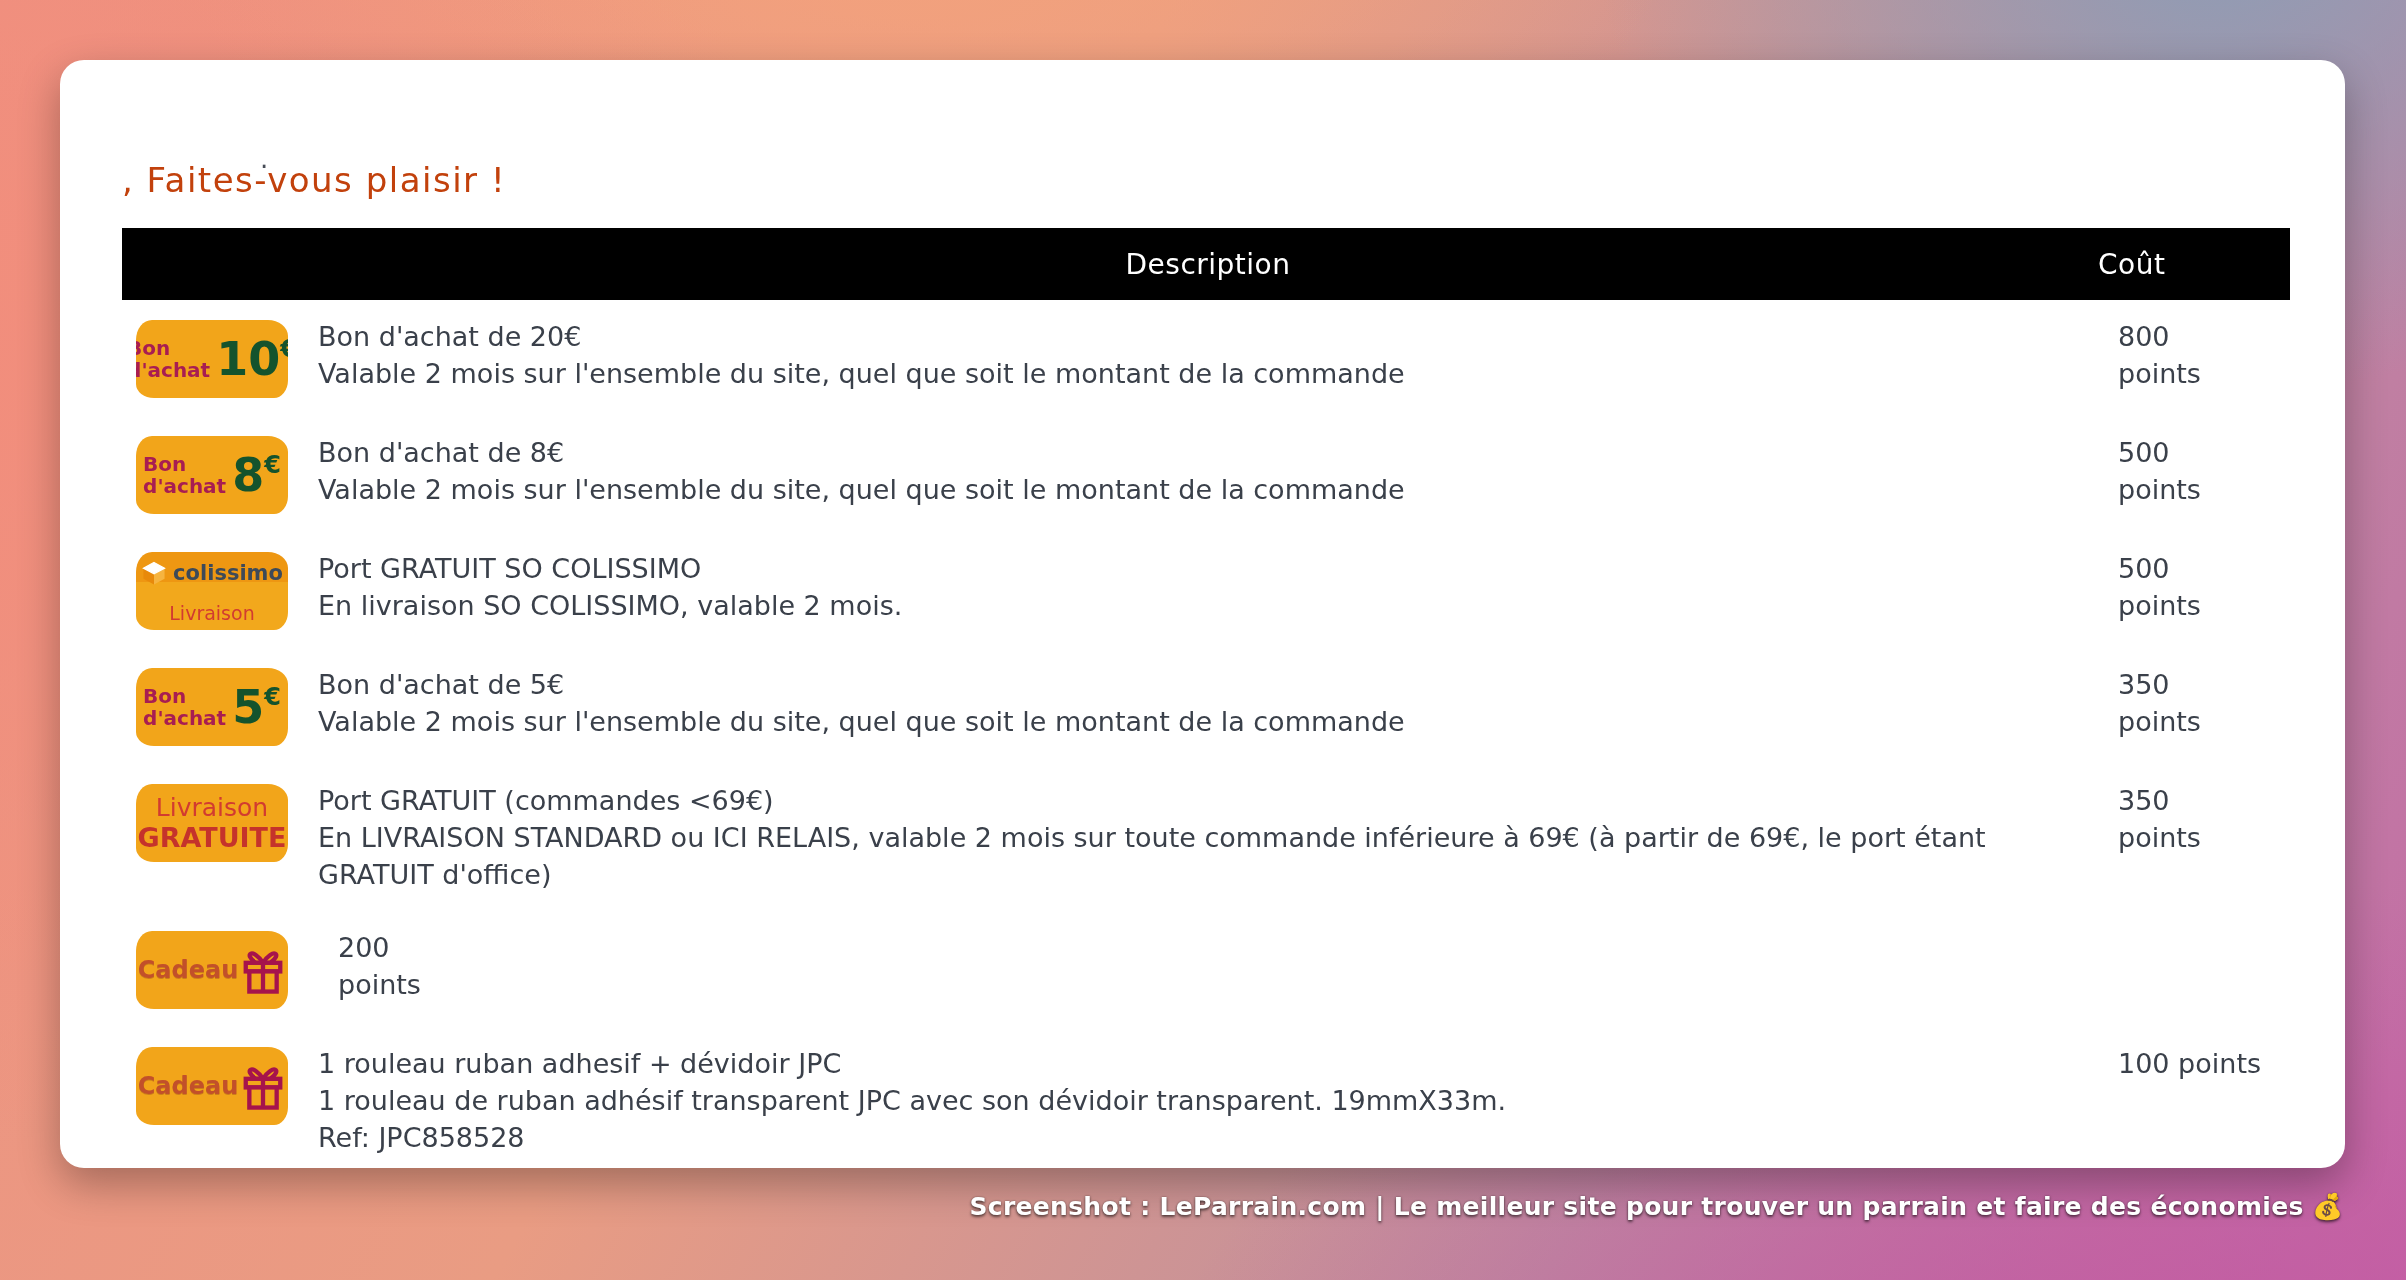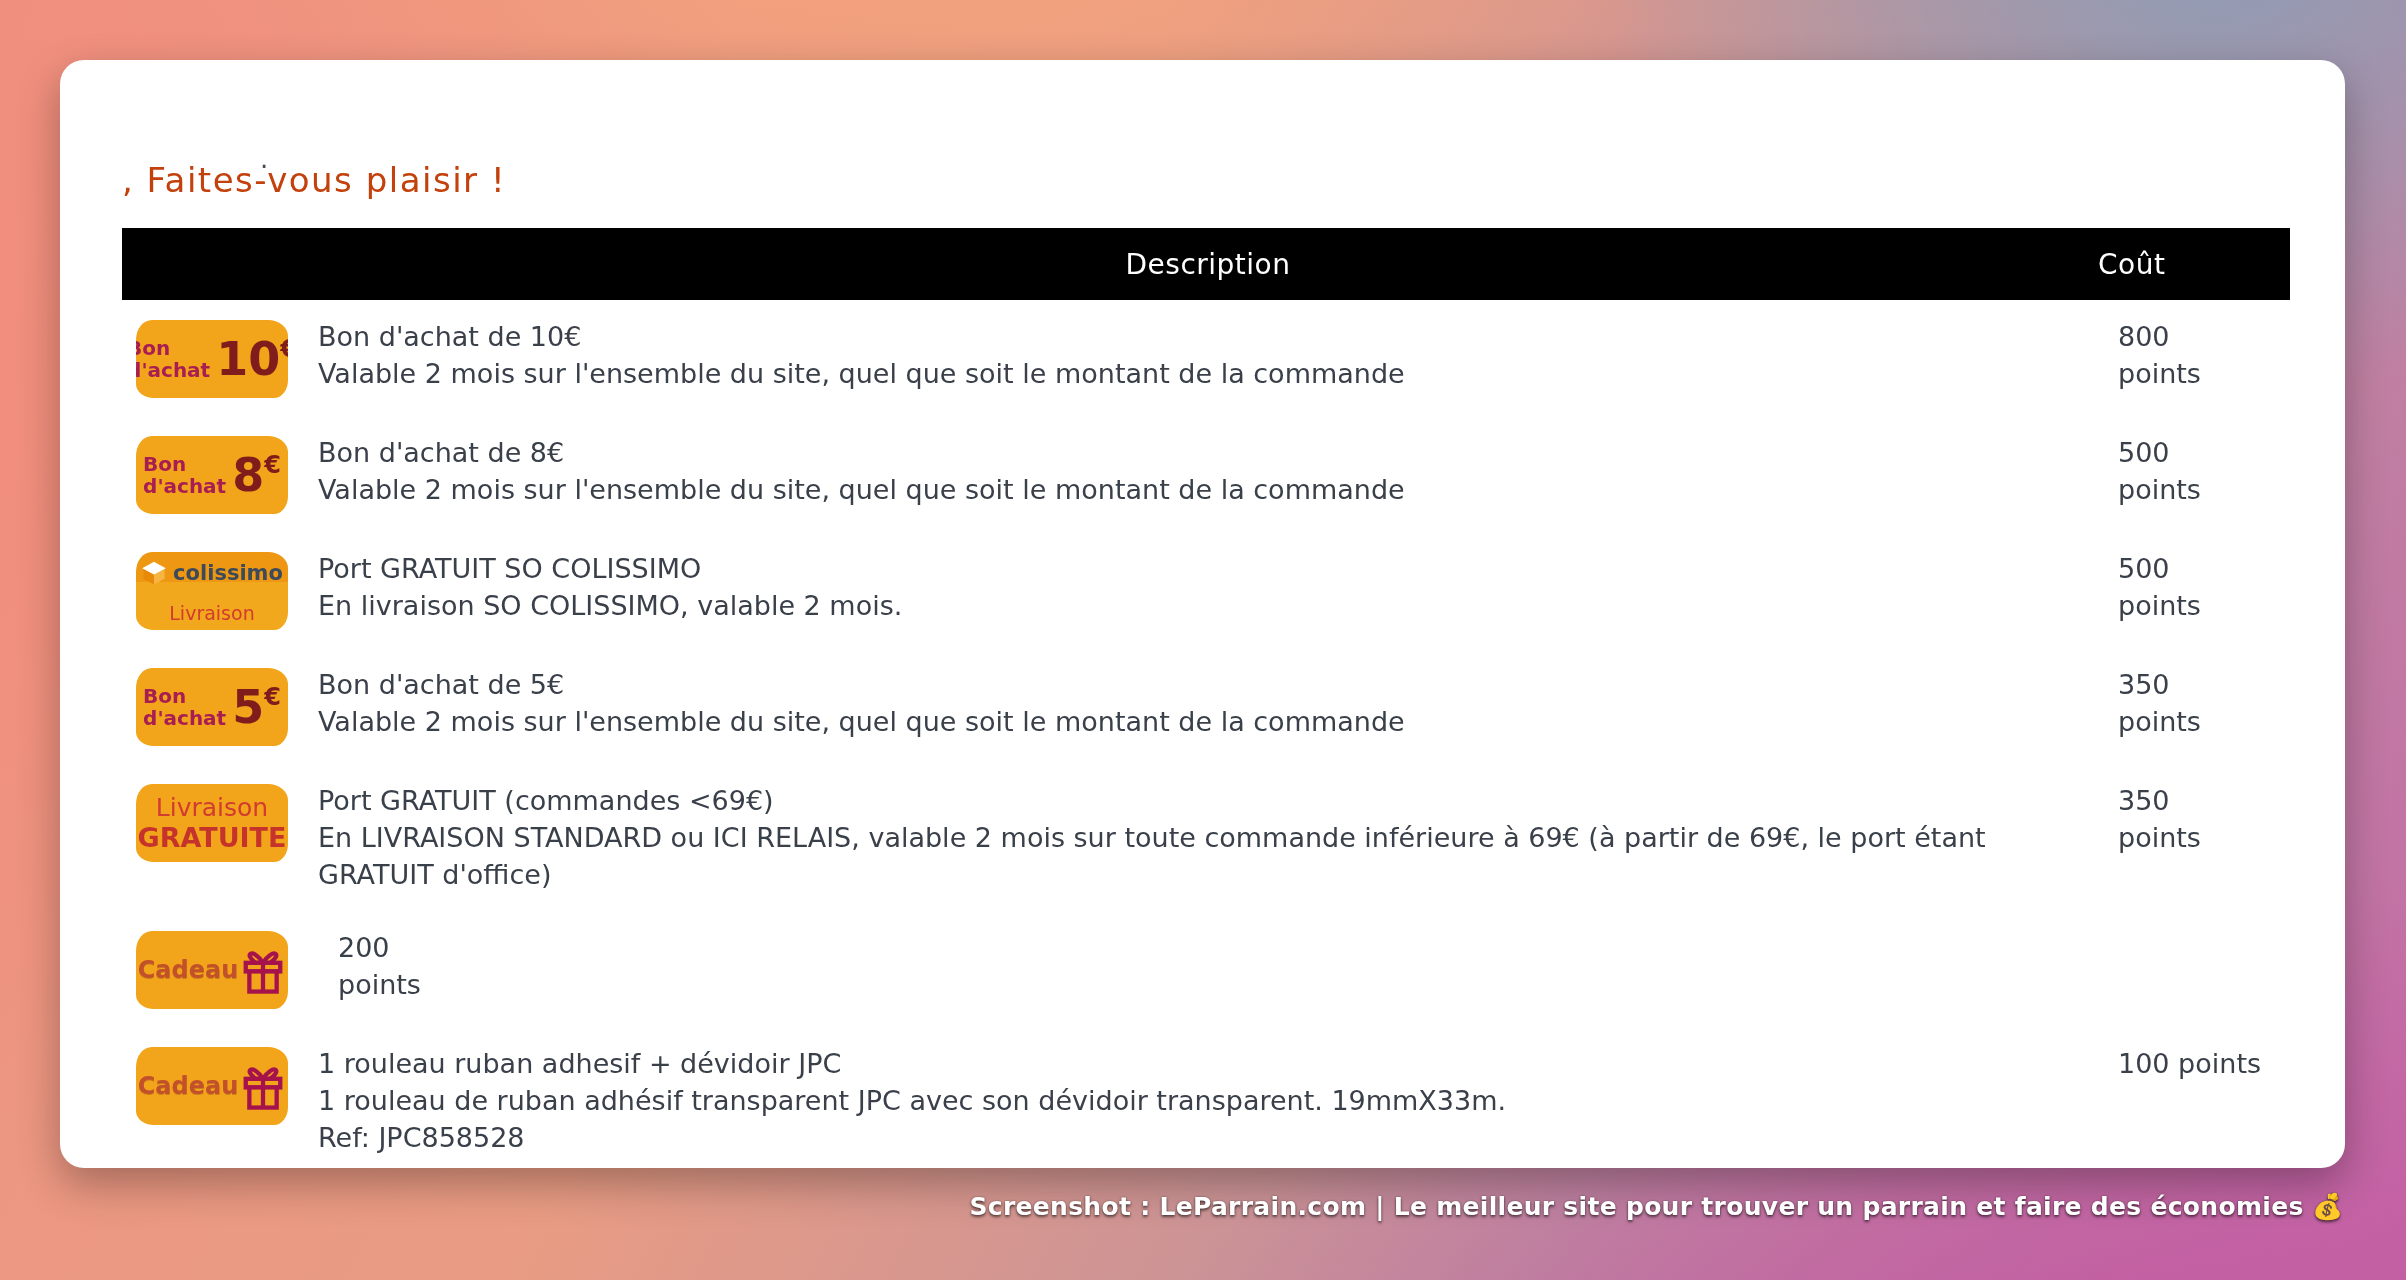--- a/index.html
+++ b/index.html
@@ -63,21 +63,21 @@
     display:flex; align-items:center; justify-content:center;
     overflow:hidden; flex-direction:column;
   }
 
   .badge.bon { flex-direction:row; gap:6px; padding:4px 6px; }
   .bon-label {
     font-size:20px; line-height:22px; font-weight:600;
     color:#A81D52; white-space:pre-line; text-align:left;
   }
   .bon-value {
-    font-size:46px; font-weight:800; color:#7f1d1d; line-height:1;
+    font-size:46px; font-weight:800; color:#14532d; line-height:1;
     display:flex; align-items:flex-start;
   }
   .bon-value .euro { font-size:24px; font-weight:800; margin-top:1px; }
 
   .badge.colissimo {
     background:linear-gradient(#EE9712 0 38%, #F2A81C 38%);
     justify-content:flex-start; padding-top:8px;gap:16px;
   }
   .colissimo-top { display:flex; align-items:center; gap:6px; }
   .colissimo-brand { font-size:21px; font-weight:700; color:#3d4a59; }
@@ -117,21 +117,21 @@
           <div class="badge bon">
         <span class="bon-label">Bon
 d'achat</span>
         <span class="bon-value">
               <span>10</span>
               <span class="euro">€</span>
             </span>
       </div>
         </div>
       <div class="desc-cell">
-        <div>Bon d'achat de 10€</div>
+        <div>Bon d'achat de 20€</div>
         <div>Valable 2 mois sur l'ensemble du site, quel que soit le montant de la commande</div>
       </div>
       <div class="cost-cell">800
 points</div>
     </div>
 
     <div class="trow">
       <div>
           <div class="badge bon">
         <span class="bon-label">Bon

